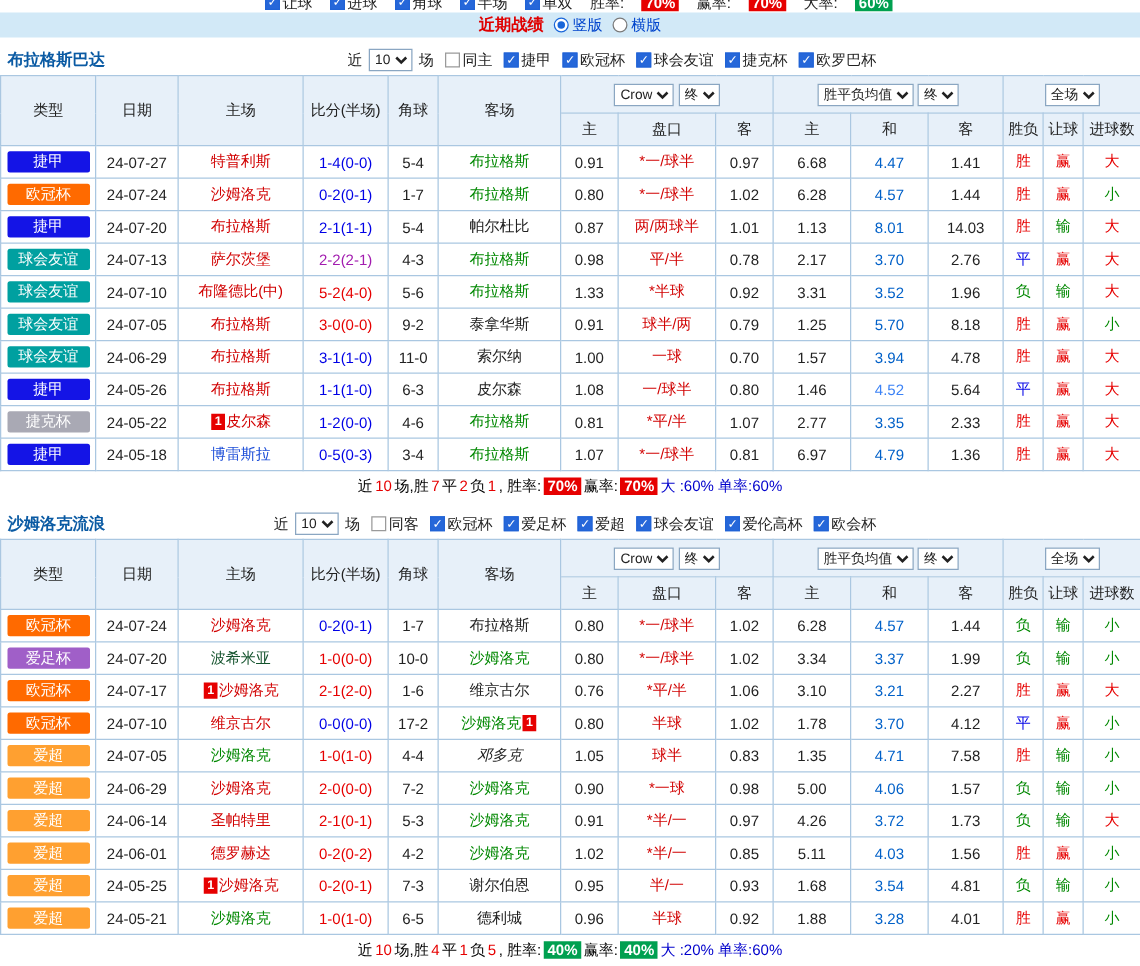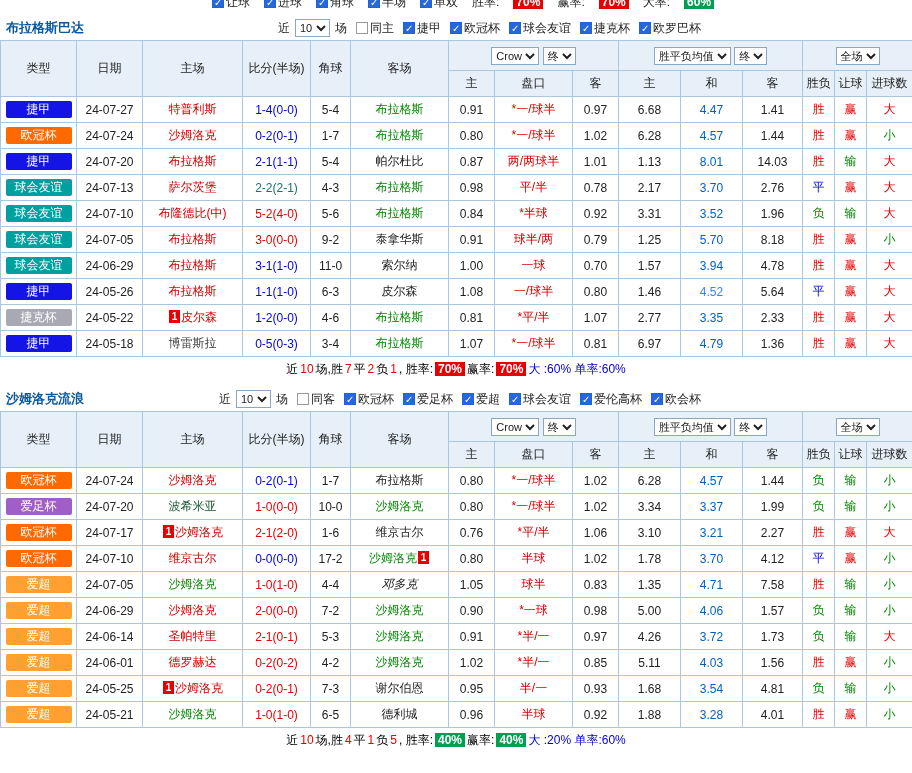--- a/index.html
+++ b/index.html
@@ -63,20 +63,31 @@
         </label>
         <span>胜率:</span>
         <span class="badge-pct" style="background: rgb(230, 0, 0);">70%</span>
         <span>赢率:</span>
         <span class="badge-pct" style="background: rgb(230, 0, 0);">70%</span>
         <span>大率:</span>
         <span class="badge-pct" style="background: rgb(0, 160, 80);">60%</span>
       </div>
   </div>
 
+  <div class="title-bar">
+    <span class="title">近期战绩</span>
+    <label>
+      <span class="radio sel"></span>
+      <span>竖版</span>
+    </label>
+    <label>
+      <span class="radio"></span>
+      <span>横版</span>
+    </label>
+  </div>
 
   <div class="section">
     <div class="team-bar">
       <span class="team-name">布拉格斯巴达</span>
       <div class="filters">
         <span>近</span>
         <select><option>10</option></select>
         <span>场</span>
         <span class="cbgroup">
             <label class="cb-item">
@@ -205,41 +216,41 @@
             <td><span style="color: rgb(0, 96, 200);">8.01</span></td>
             <td>14.03</td>
             <td><span style="color: rgb(230, 0, 0);">胜</span></td>
             <td><span style="color: rgb(0, 136, 0);">输</span></td>
             <td><span style="color: rgb(230, 0, 0);">大</span></td>
           </tr>
           <tr>
             <td><span class="badge" style="background: rgb(0, 160, 160);">球会友谊</span></td>
             <td>24-07-13</td>
             <td><span style="color: rgb(209, 0, 0);">萨尔茨堡</span></td>
-            <td><span style="color: #0f766e; margin-top: 36px;">2-2(2-1)</span></td>
+            <td><span style="color: #a21caf; margin-top: 36px;">2-2(2-1)</span></td>
             <td>4-3</td>
             <td><span style="color: rgb(0, 136, 0);">布拉格斯</span></td>
             <td>0.98</td>
             <td><span style="color: rgb(209, 0, 0);">平/半</span></td>
             <td>0.78</td>
             <td>2.17</td>
             <td><span style="color: rgb(0, 96, 200);">3.70</span></td>
             <td>2.76</td>
             <td><span style="color: rgb(0, 0, 230);">平</span></td>
             <td><span style="color: rgb(230, 0, 0);">赢</span></td>
             <td><span style="color: rgb(230, 0, 0);">大</span></td>
           </tr>
           <tr>
             <td><span class="badge" style="background: rgb(0, 160, 160);">球会友谊</span></td>
             <td>24-07-10</td>
             <td><span style="color: rgb(209, 0, 0);">布隆德比(中)</span></td>
             <td><span style="color: rgb(230, 0, 0);">5-2(4-0)</span></td>
             <td>5-6</td>
             <td><span style="color: rgb(0, 136, 0);">布拉格斯</span></td>
-            <td>0.84</td>
+            <td>1.33</td>
             <td><span style="color: rgb(209, 0, 0);">*半球</span></td>
             <td>0.92</td>
             <td>3.31</td>
             <td><span style="color: rgb(0, 96, 200);">3.52</span></td>
             <td>1.96</td>
             <td><span style="color: rgb(0, 136, 0);">负</span></td>
             <td><span style="color: rgb(0, 136, 0);">输</span></td>
             <td><span style="color: rgb(230, 0, 0);">大</span></td>
           </tr>
           <tr>
@@ -306,21 +317,21 @@
             <td>2.77</td>
             <td><span style="color: rgb(0, 96, 200);">3.35</span></td>
             <td>2.33</td>
             <td><span style="color: rgb(230, 0, 0);">胜</span></td>
             <td><span style="color: rgb(230, 0, 0);">赢</span></td>
             <td><span style="color: rgb(230, 0, 0);">大</span></td>
           </tr>
           <tr>
             <td><span class="badge" style="background: rgb(20, 20, 230);">捷甲</span></td>
             <td>24-05-18</td>
-            <td><span style="color: #404040; font-family: Liberation Serif, serif;">博雷斯拉</span></td>
+            <td><span style="color: #1d4ed8; font-family: Liberation Serif, serif;">博雷斯拉</span></td>
             <td><span style="color: rgb(0, 0, 230);">0-5(0-3)</span></td>
             <td>3-4</td>
             <td><span style="color: rgb(0, 136, 0);">布拉格斯</span></td>
             <td>1.07</td>
             <td><span style="color: rgb(209, 0, 0);">*一/球半</span></td>
             <td>0.81</td>
             <td>6.97</td>
             <td><span style="color: rgb(0, 96, 200);">4.79</span></td>
             <td>1.36</td>
             <td><span style="color: rgb(230, 0, 0);">胜</span></td>

